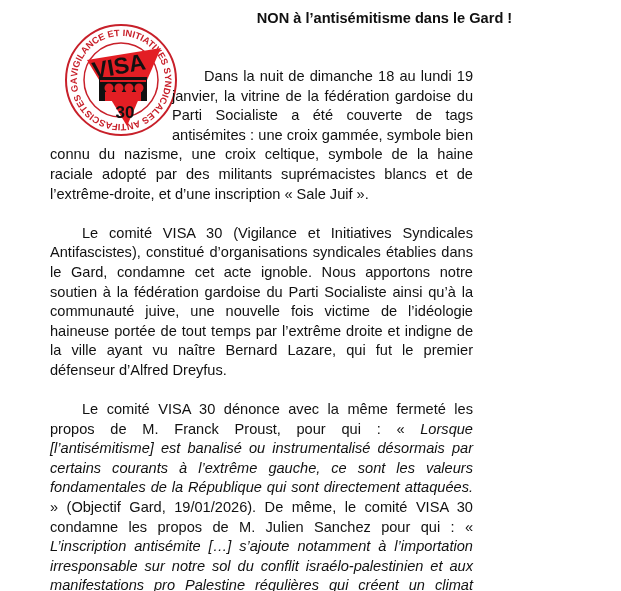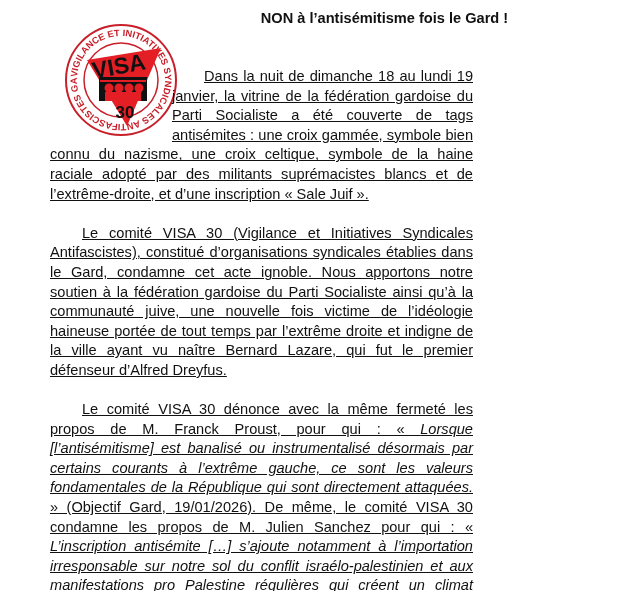--- a/index.html
+++ b/index.html
@@ -10,31 +10,31 @@
     .title {
       position: absolute; left: 0; width: 621px; top: 10px;
       text-align: center; font-weight: bold; font-size: 14.6px;
       padding-left: 148px; box-sizing: border-box;
     }
     .logo { position: absolute; left: 63px; top: 22px; width: 116px; height: 116px; }
     .page-text {
       position: absolute; left: 50px; width: 423px; top: 67px;
       font-size: 14.6px; line-height: 19.6px; text-align: justify;
     }
-    .p { margin: 0 0 19.6px 0; text-indent: 32px; text-decoration: underline; }
+    .p { margin: 0 0 19.6px 0; text-indent: 32px; }
     .p-first { margin-top: 0; }
     .float-spacer { float: left; width: 122px; height: 78px; margin-top: 0; }
     .p-first .indent { display: inline-block; width: 32px; }
     .p-first { text-indent: 0; }
     em { font-style: italic; }
   </style>
 </head>
 <body>
 
-<div class="title">NON à l’antisémitisme fois le Gard !</div>
+<div class="title">NON à l’antisémitisme dans le Gard !</div>
 
 <div class="logo">
   <svg width="116" height="116" viewBox="0 0 116 116">
     <defs>
       <path id="ringPath" d="M58,58 m-44,0 a44,44 0 1,1 88,0 a44,44 0 1,1 -88,0"></path>
     </defs>
     <circle cx="58" cy="58" r="55" fill="#ffffff" stroke="#c8202a" stroke-width="2"></circle>
     <circle cx="58" cy="58" r="37" fill="#ffffff" stroke="#c8202a" stroke-width="1.5"></circle>
     <text font-family="'Liberation Sans', sans-serif" font-size="9.3" font-weight="bold" fill="#c8202a">
       <textPath href="#ringPath" startOffset="1%" id="ringTextPath">VIGILANCE ET INITIATIVES SYNDICALES ANTIFASCISTES GARD ·</textPath>

